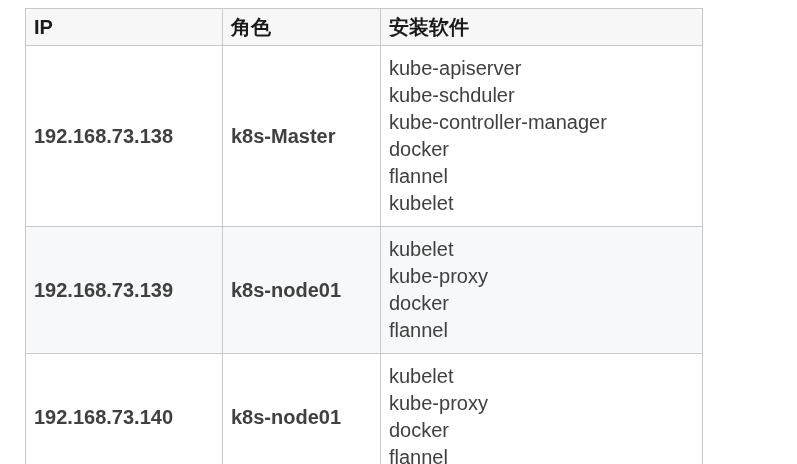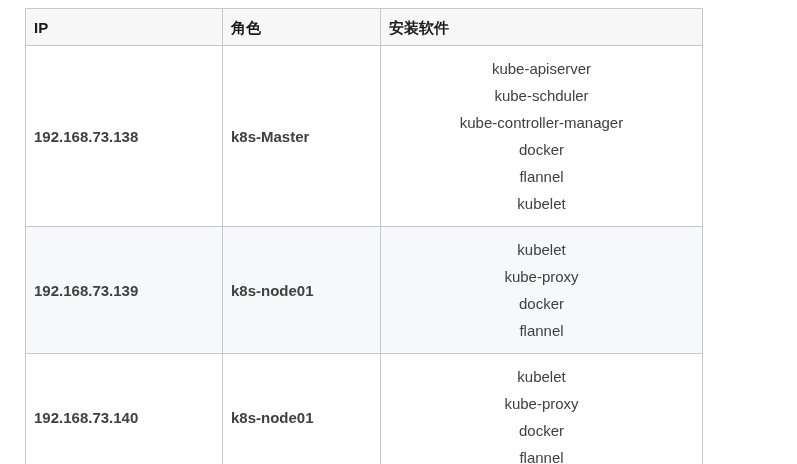--- a/index.html
+++ b/index.html
@@ -32,21 +32,21 @@
   table.spec-table col.c-ip    { width: 197px; }
   table.spec-table col.c-role  { width: 158px; }
   table.spec-table col.c-soft  { width: 322px; }
 
   table.spec-table th,
   table.spec-table td {
     border: 1px solid #c9c9c9;
     padding: 0 8px;
     text-align: left;
     vertical-align: middle;
-    font-size: 15px;
+    font-size: 20px;
     line-height: 27px;
     color: #404040;
     font-weight: normal;
   }
 
   table.spec-table thead th {
     background: #f7f7f7;
     color: #1a1a1a;
     font-weight: bold;
     height: 36px;
@@ -60,21 +60,20 @@
 
   table.spec-table tbody td {
     padding-top: 9px;
     padding-bottom: 9px;
   }
 
   .soft-list {
     margin: 0;
     padding: 0;
     list-style: none;
-    text-align: center;
   }
   .soft-list li {
     line-height: 27px;
     white-space: nowrap;
   }
 
   .cell-text {
     white-space: nowrap;
     font-weight: bold;
   }

